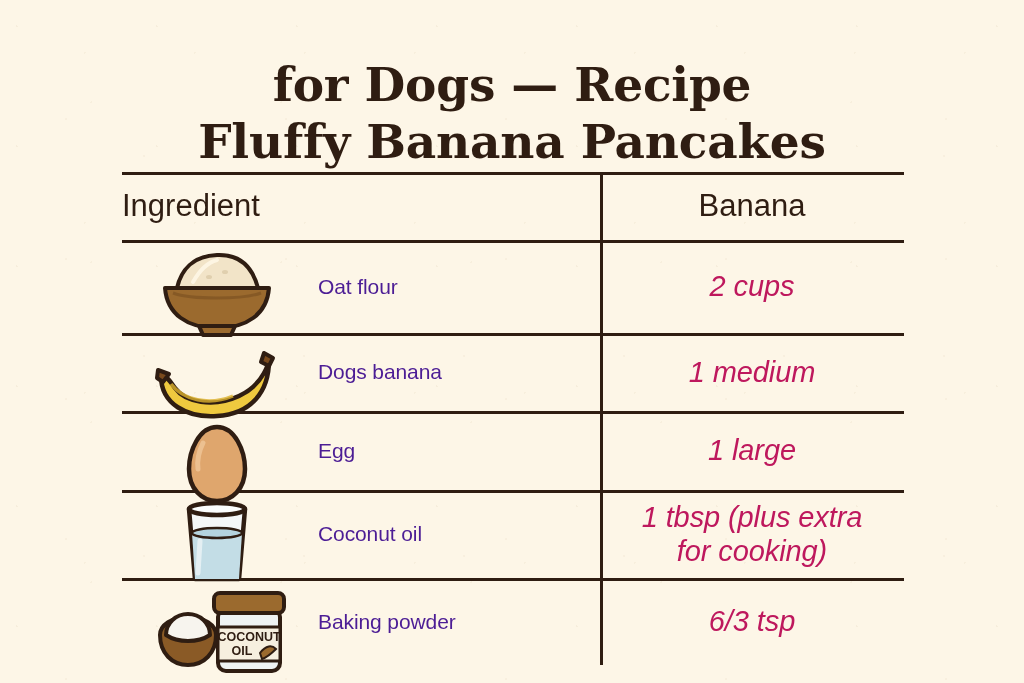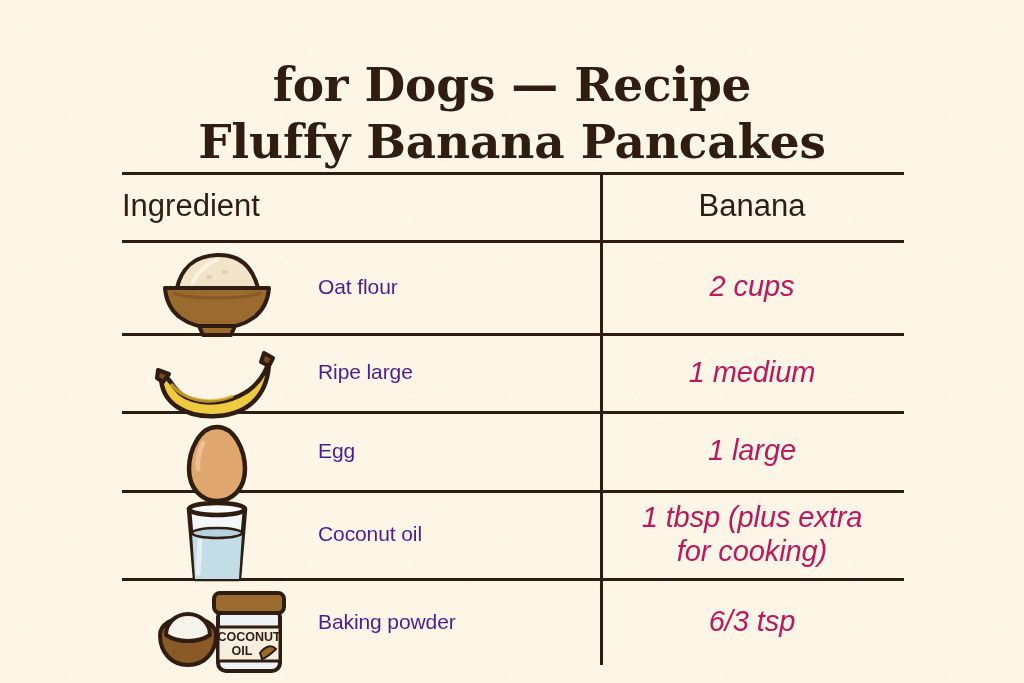--- a/index.html
+++ b/index.html
@@ -158,21 +158,21 @@
       <div class="head-cell-name">Ingredient</div>
       <div class="head-cell-amount">Banana</div>
     </div>
 
     <div class="row" style="top:68px; height:93px;">
       <div class="cell-name">Oat flour</div>
       <div class="cell-amount">2 cups</div>
     </div>
 
     <div class="row" style="top:161px; height:78px;">
-      <div class="cell-name">Ripe large</div>
+      <div class="cell-name">Dogs banana</div>
       <div class="cell-amount">1 medium</div>
     </div>
 
     <div class="row" style="top:239px; height:79px;">
       <div class="cell-name">Egg</div>
       <div class="cell-amount">1 large</div>
     </div>
 
     <div class="row" style="top:318px; height:88px;">
       <div class="cell-name">Coconut oil</div>

